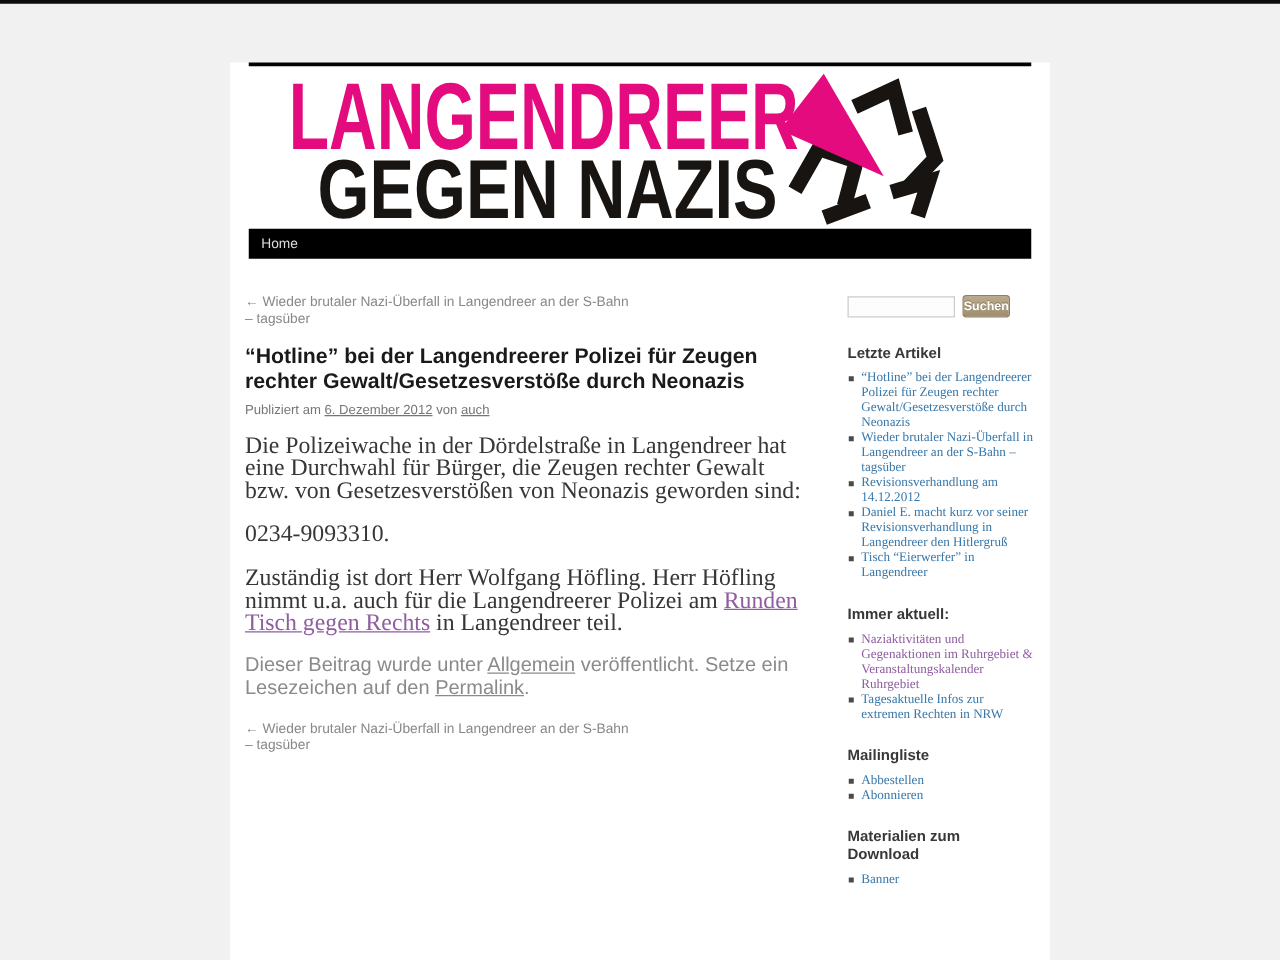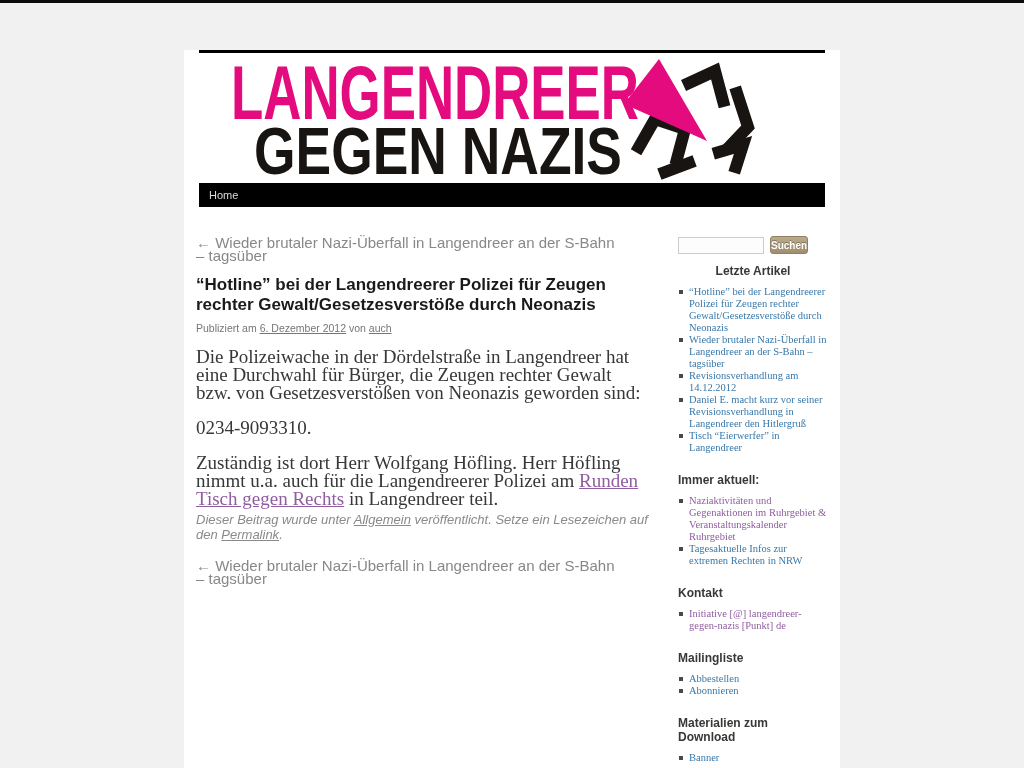--- a/index.html
+++ b/index.html
@@ -14,39 +14,39 @@
   .logo-wrap svg { display: block; }
 
   .navbar { margin: 2px 15px 0; height: 24px; background: #000; }
   .nav-home { display: inline-block; line-height: 24px; padding: 0 10px; font-size: 11px; color: #dcdcdc; text-decoration: none; }
 
   .content { display: flex; margin: 29px 12px 0 12px; align-items: flex-start; }
   .main-col { width: 452px; }
   .sidebar { width: 150px; margin-left: auto; }
 
   
-  .post-nav a { display: block; font-size: 15px; line-height: 13px; color: #888; text-decoration: none; }
+  .post-nav a { display: block; font-size: 11px; line-height: 13px; color: #888; text-decoration: none; }
   .entry-title { font-size: 17px; line-height: 20px; font-weight: bold; color: #1a1a1a; margin: 13px 0 7px; font-family: "Liberation Sans", sans-serif; }
   .entry-meta { font-size: 10.5px; color: #767676; }
   .entry-meta a { color: #767676; text-decoration: underline; text-align: center; }
   .entry-content p { font-family: "Liberation Serif", serif; font-size: 19px; line-height: 18px; color: #373737; margin: 14px 0 0; }
   .entry-content p + p { margin-top: 17px; }
   .entry-content a { color: #8f5da0; text-decoration: underline; }
-  .entry-footer-meta { margin-top: 4px; font-size: 13px; color: #8a8a8a; font-style: italic; }
+  .entry-footer-meta { margin-top: 16px; font-size: 16px; color: #8a8a8a; }
   .entry-footer-meta a { color: #8a8a8a; text-decoration: underline; }
   .post-nav.bottom { margin-top: 17px; }
 
   
   .search-row { display: flex; align-items: center; }
   .search-input { width: 86px; height: 17px; border: 1px solid #ccc; background: #fdfdfd; padding: 0 3px; font-size: 10px; }
   .search-button { margin-left: 6px; height: 18px; padding: 0 0; font-size: 10px; font-weight: bold; color: #fff;
       background: linear-gradient(#bcab8b, #a08e6d); border: 1px solid #8f7f63; border-radius: 3px;
       text-shadow: 0 -1px 0 rgba(0,0,0,0.3); cursor: pointer; font-family: "Liberation Sans", sans-serif; }
   .widget-title { font-size: 12px; font-weight: bold; color: #3a3836; margin: 19px 0 8px; }
-  .widget-title.first { margin-top: 10px; text-align: center; }
+  .widget-title.first { margin-top: 21px; }
   .widget-list { list-style: none; margin: 0; padding: 0; }
   .widget-list li { position: relative; padding-left: 11px; font-family: "Liberation Serif", serif; font-size: 10.5px; line-height: 12px; }
   .widget-list li::before { content: ""; position: absolute; left: 1px; top: 4px; width: 4px; height: 4px; background: #4a4a4a; }
   .widget-list a { color: #3878aa; text-decoration: none; }
   .widget-list li.visited a { color: #8f5da0; }
 </style>
 </head>
 <body>
 
 <div class="top-strip"></div>
@@ -143,26 +143,20 @@
       </div>
 
       <div>
         <div class="widget-title">Immer aktuell:</div>
         <ul class="widget-list">
           <li class="visited"><a href="#">Naziaktivitäten und Gegenaktionen im Ruhrgebiet &amp; Veranstaltungskalender Ruhrgebiet</a></li>
           <li><a href="#">Tagesaktuelle Infos zur extremen Rechten in NRW</a></li>
         </ul>
       </div>
 
-      <div>
-        <div class="widget-title">Kontakt</div>
-        <ul class="widget-list">
-          <li class="visited"><a href="#">Initiative [@] langendreer-gegen-nazis [Punkt] de</a></li>
-        </ul>
-      </div>
 
       <div>
         <div class="widget-title">Mailingliste</div>
         <ul class="widget-list">
           <li><a href="#">Abbestellen</a></li>
           <li><a href="#">Abonnieren</a></li>
         </ul>
       </div>
 
       <div>

